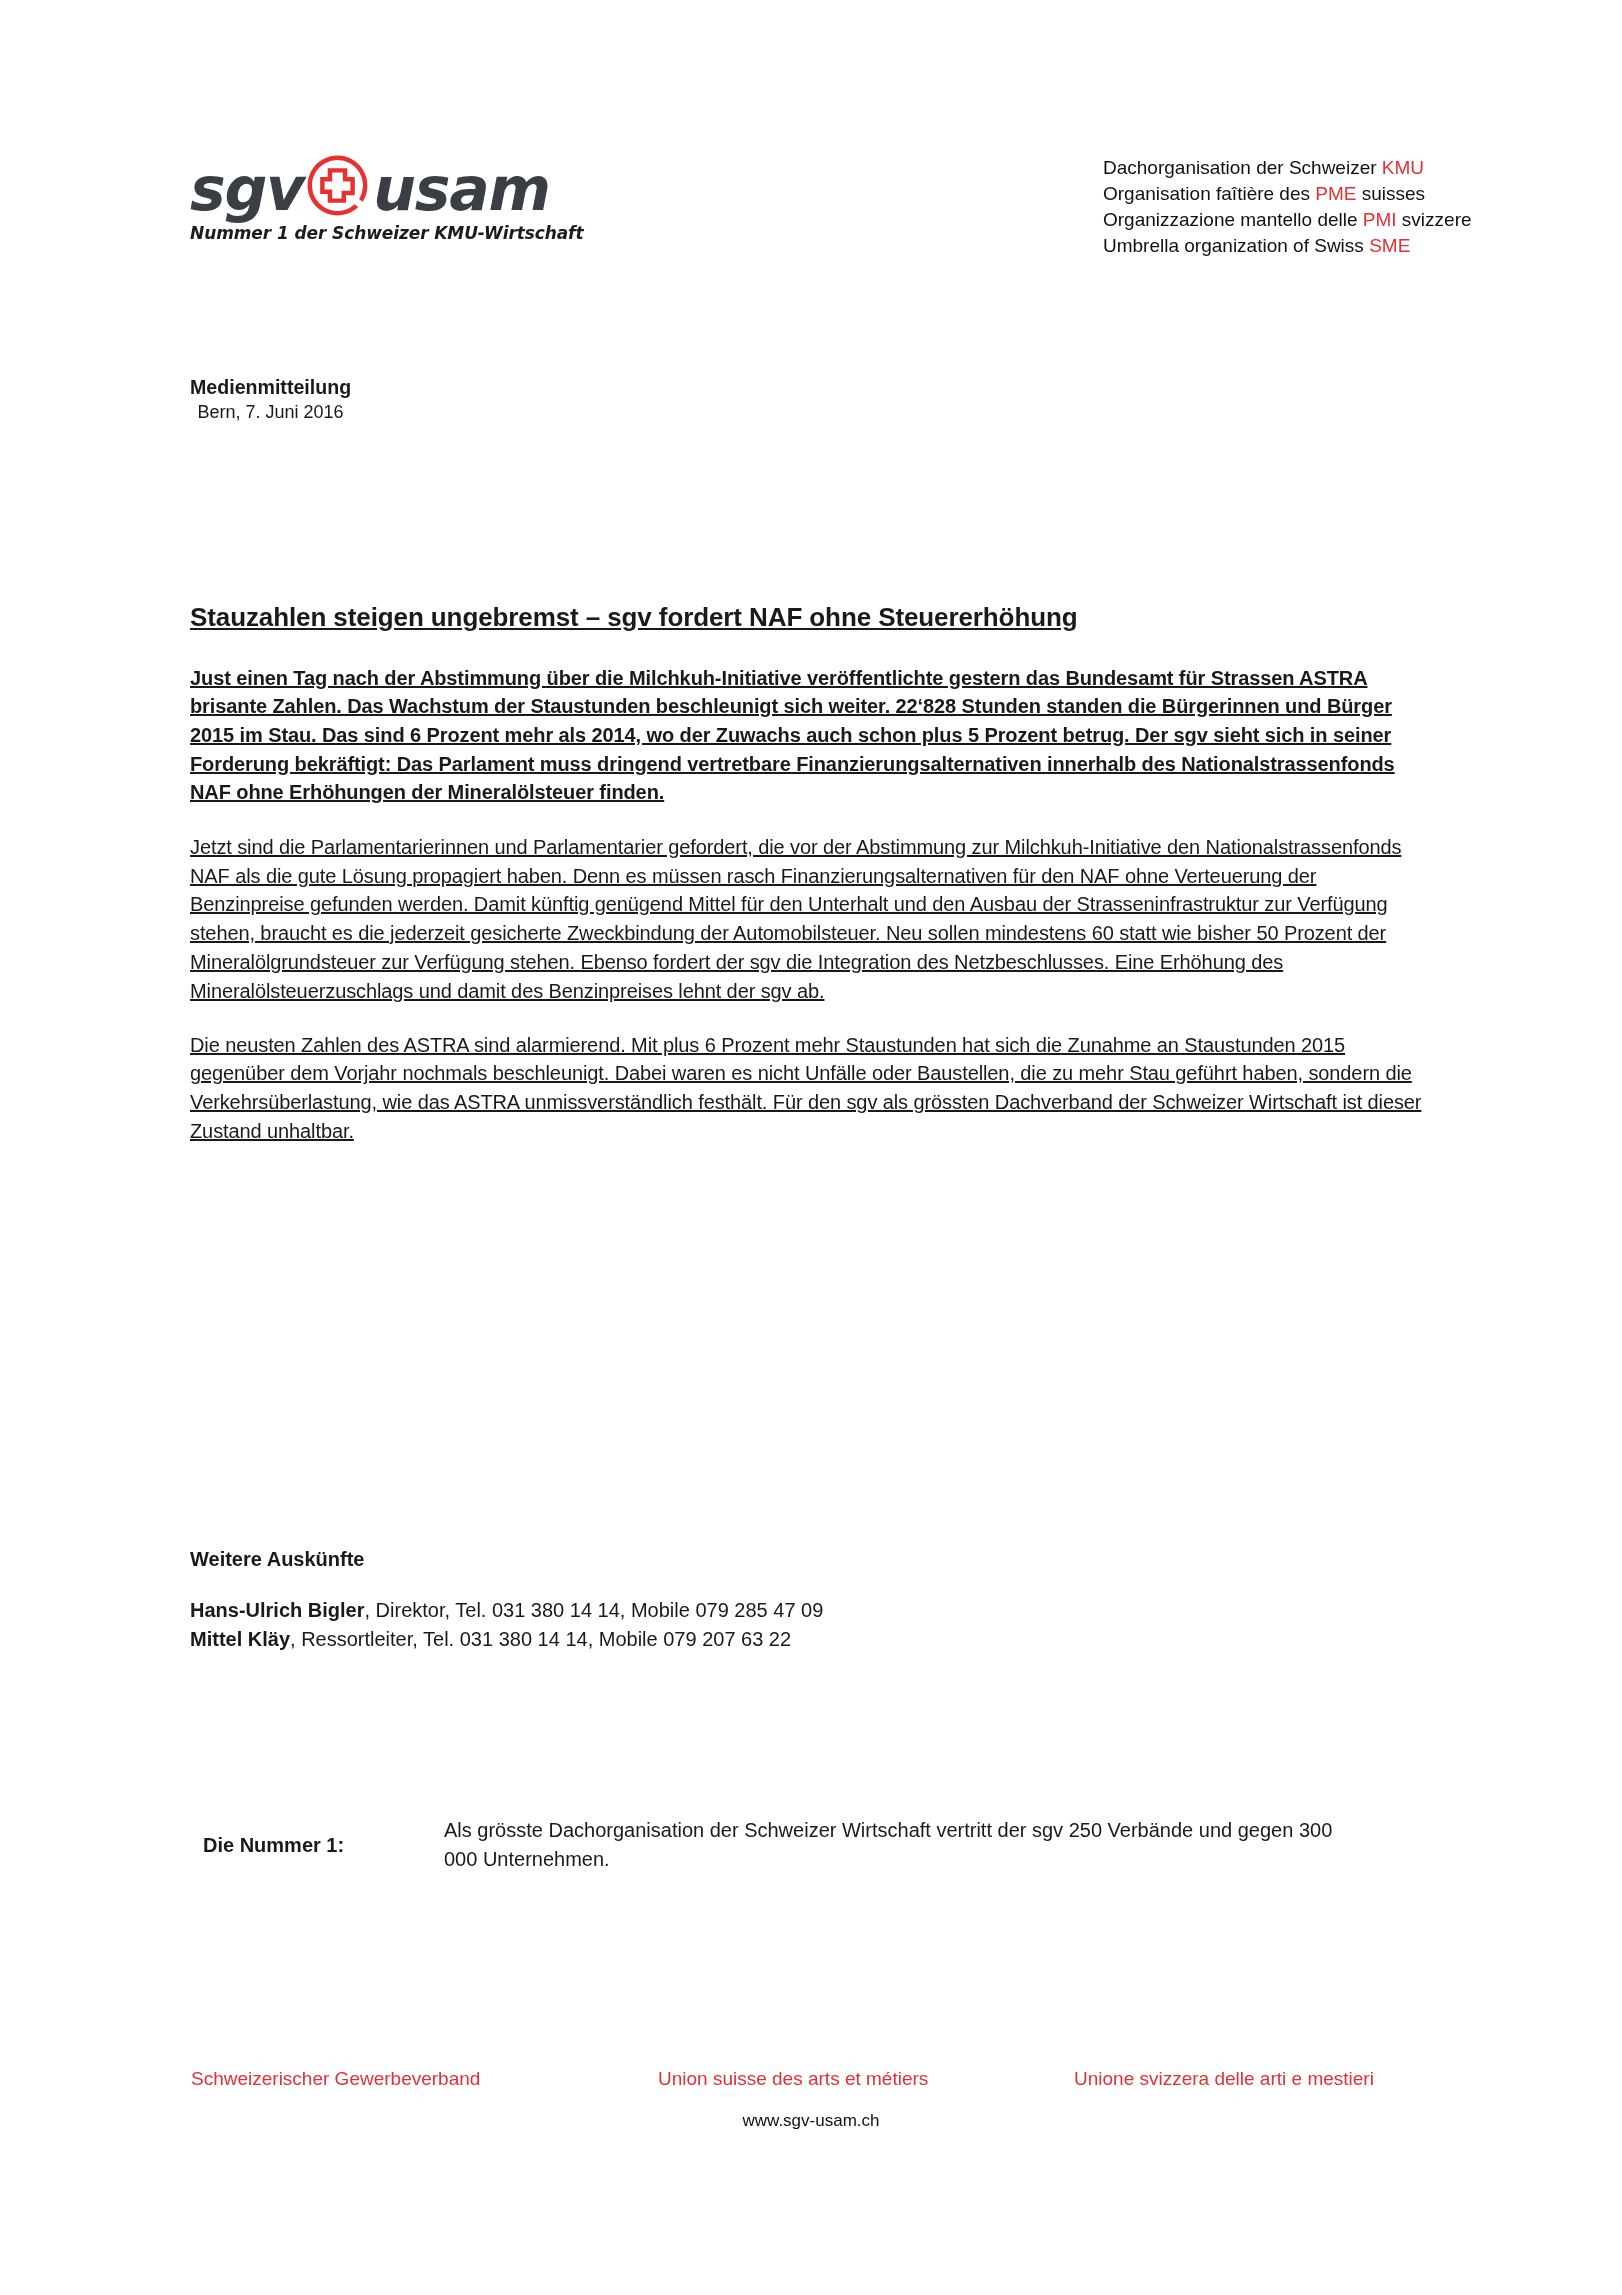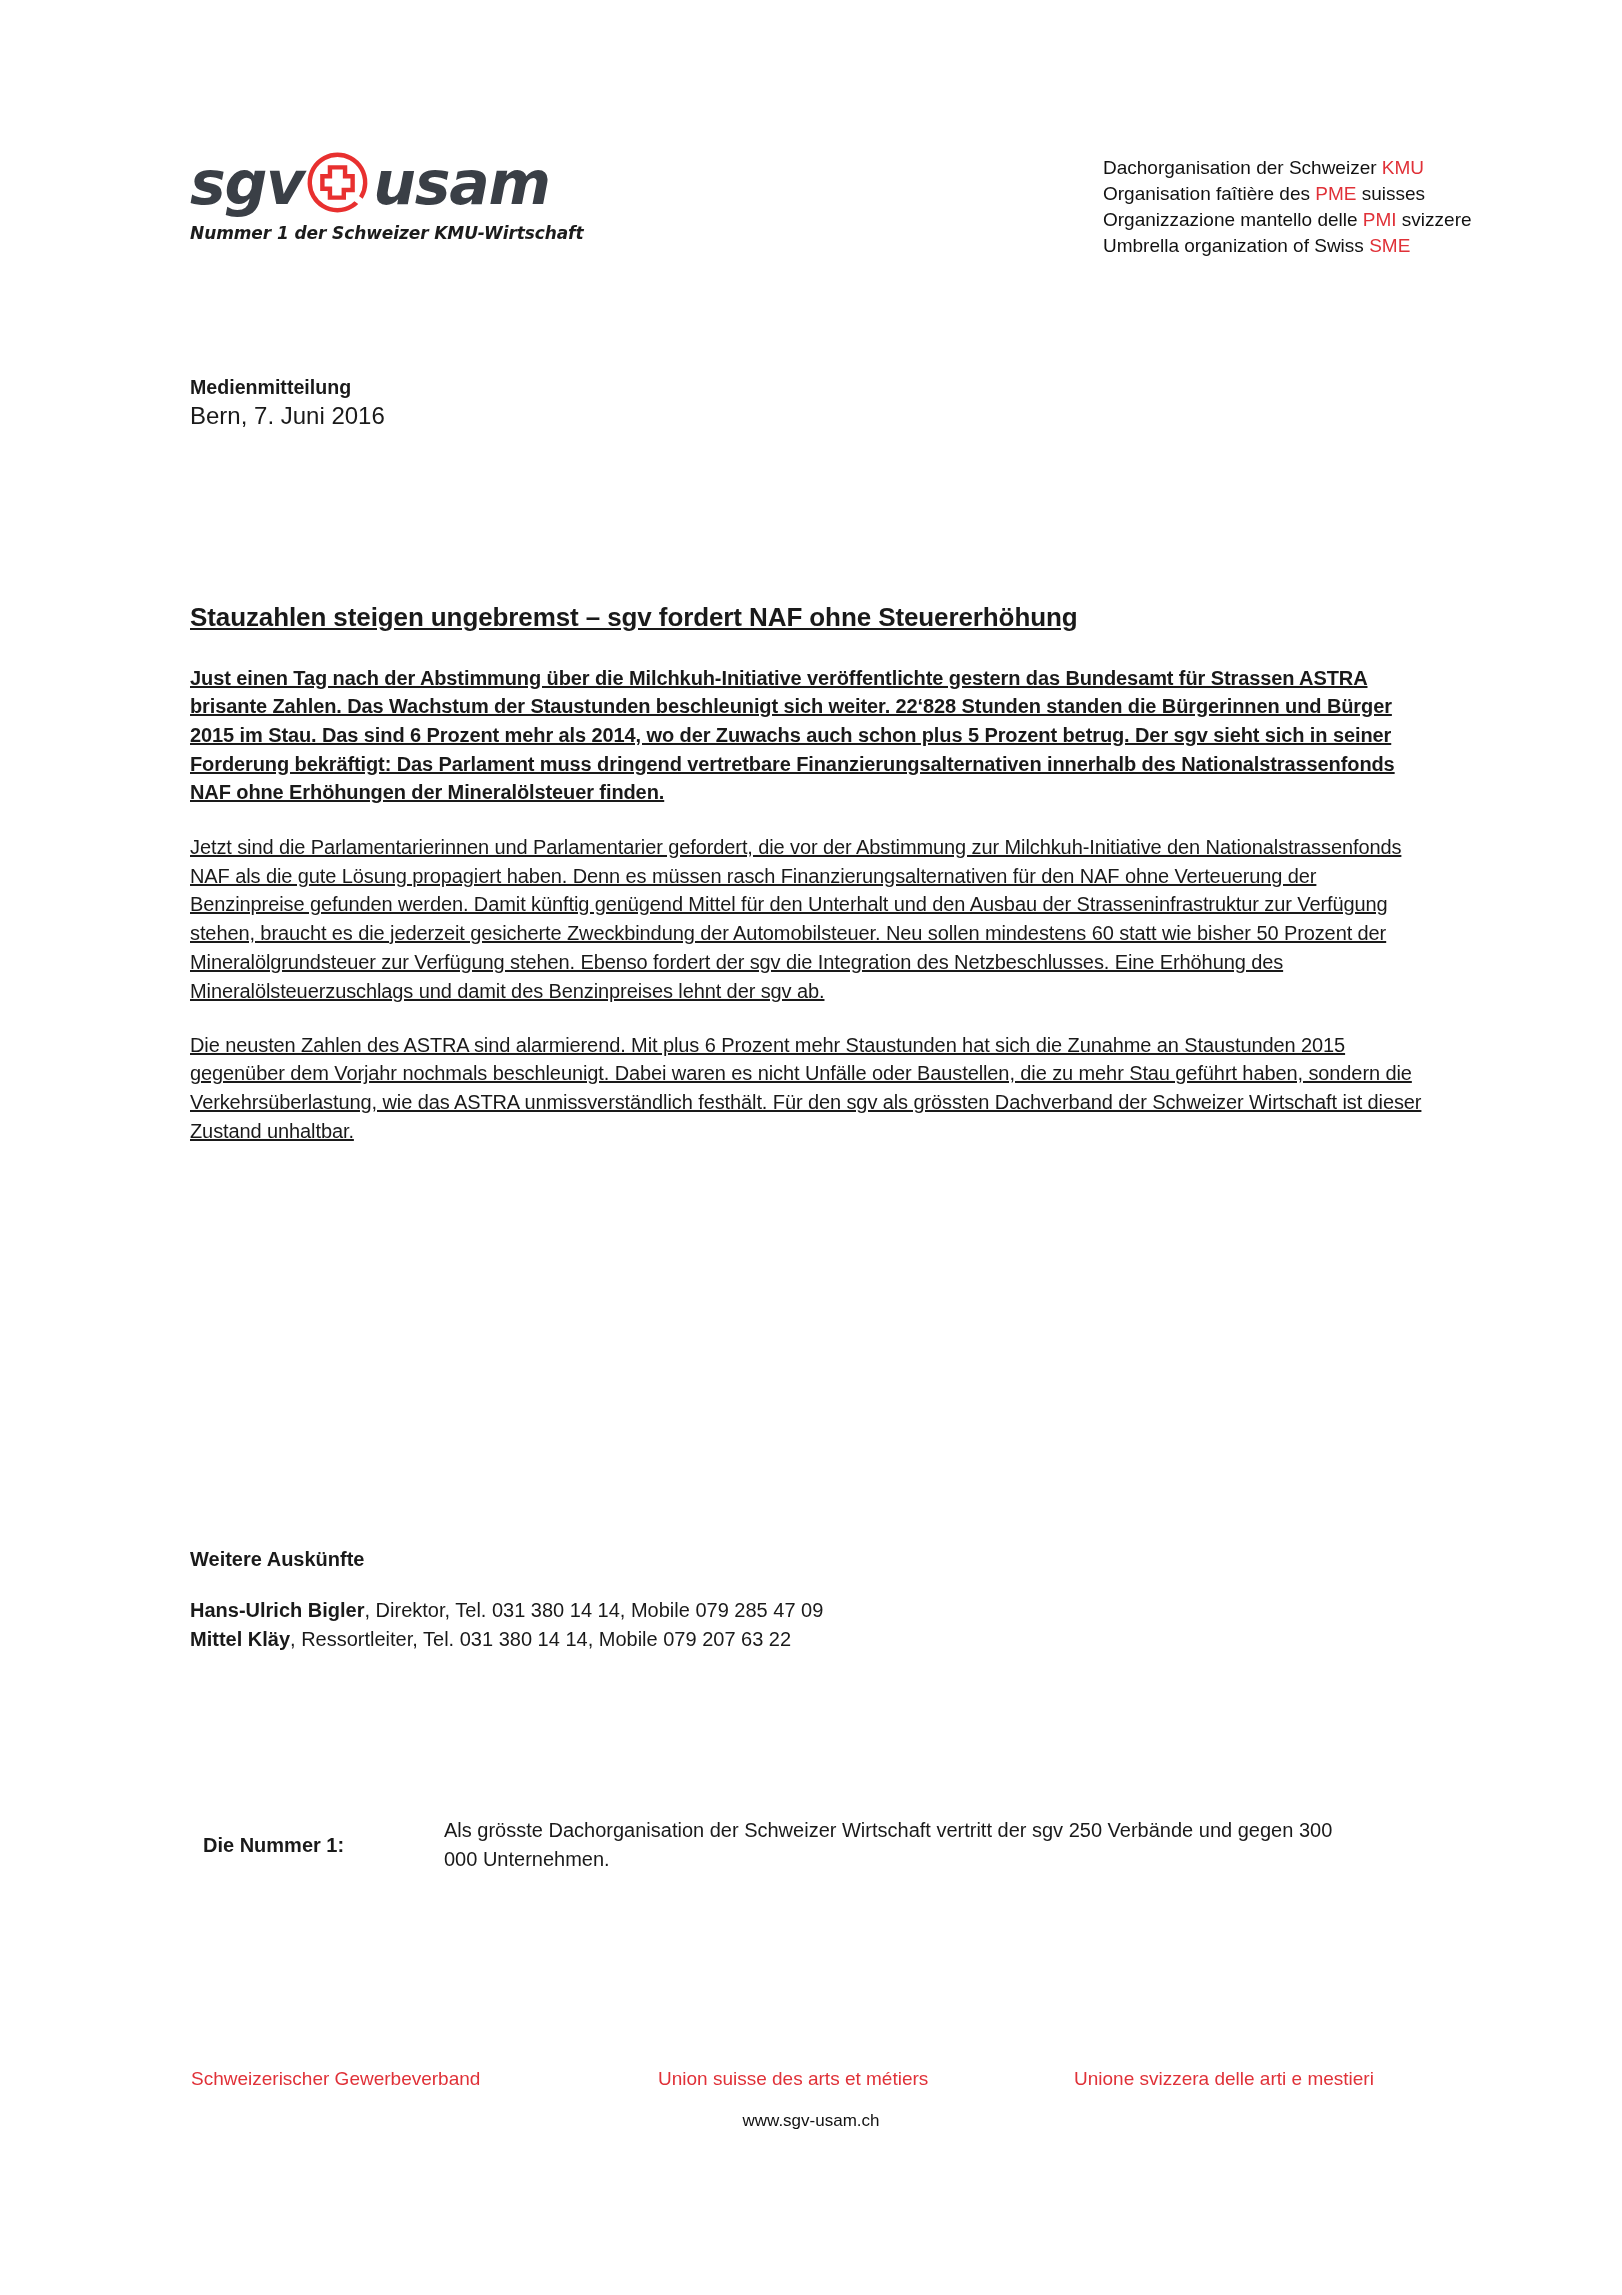--- a/index.html
+++ b/index.html
@@ -29,21 +29,21 @@
     height: 131px;
   }
   .logo-block {
     position: absolute;
     left: 0;
     top: 0;
     width: 406px;
   }
   .logo-wordmark {
     display: flex;
-    align-items: center;
+    align-items: flex-end;
     height: 72px;
   }
   .logo-text {
     font-family: "DejaVu Sans", sans-serif;
     font-style: italic;
     font-weight: 700;
     font-size: 60px;
     letter-spacing: -1.3px;
     color: #3a3f46;
     line-height: 1;
@@ -79,21 +79,22 @@
     left: 190px;
     top: 374px;
     font-size: 19.6px;
     line-height: 1.35;
   }
   .meta-label {
     font-weight: 700;
     font-size: 19.6px;
   }
   .meta-place {
-    font-size: 24px;
+    font-size: 18px;
+    text-align: center;
   }
 
   
   .content {
     position: absolute;
     left: 190px;
     top: 601px;
     width: 1243px;
     text-decoration: underline;
   }

